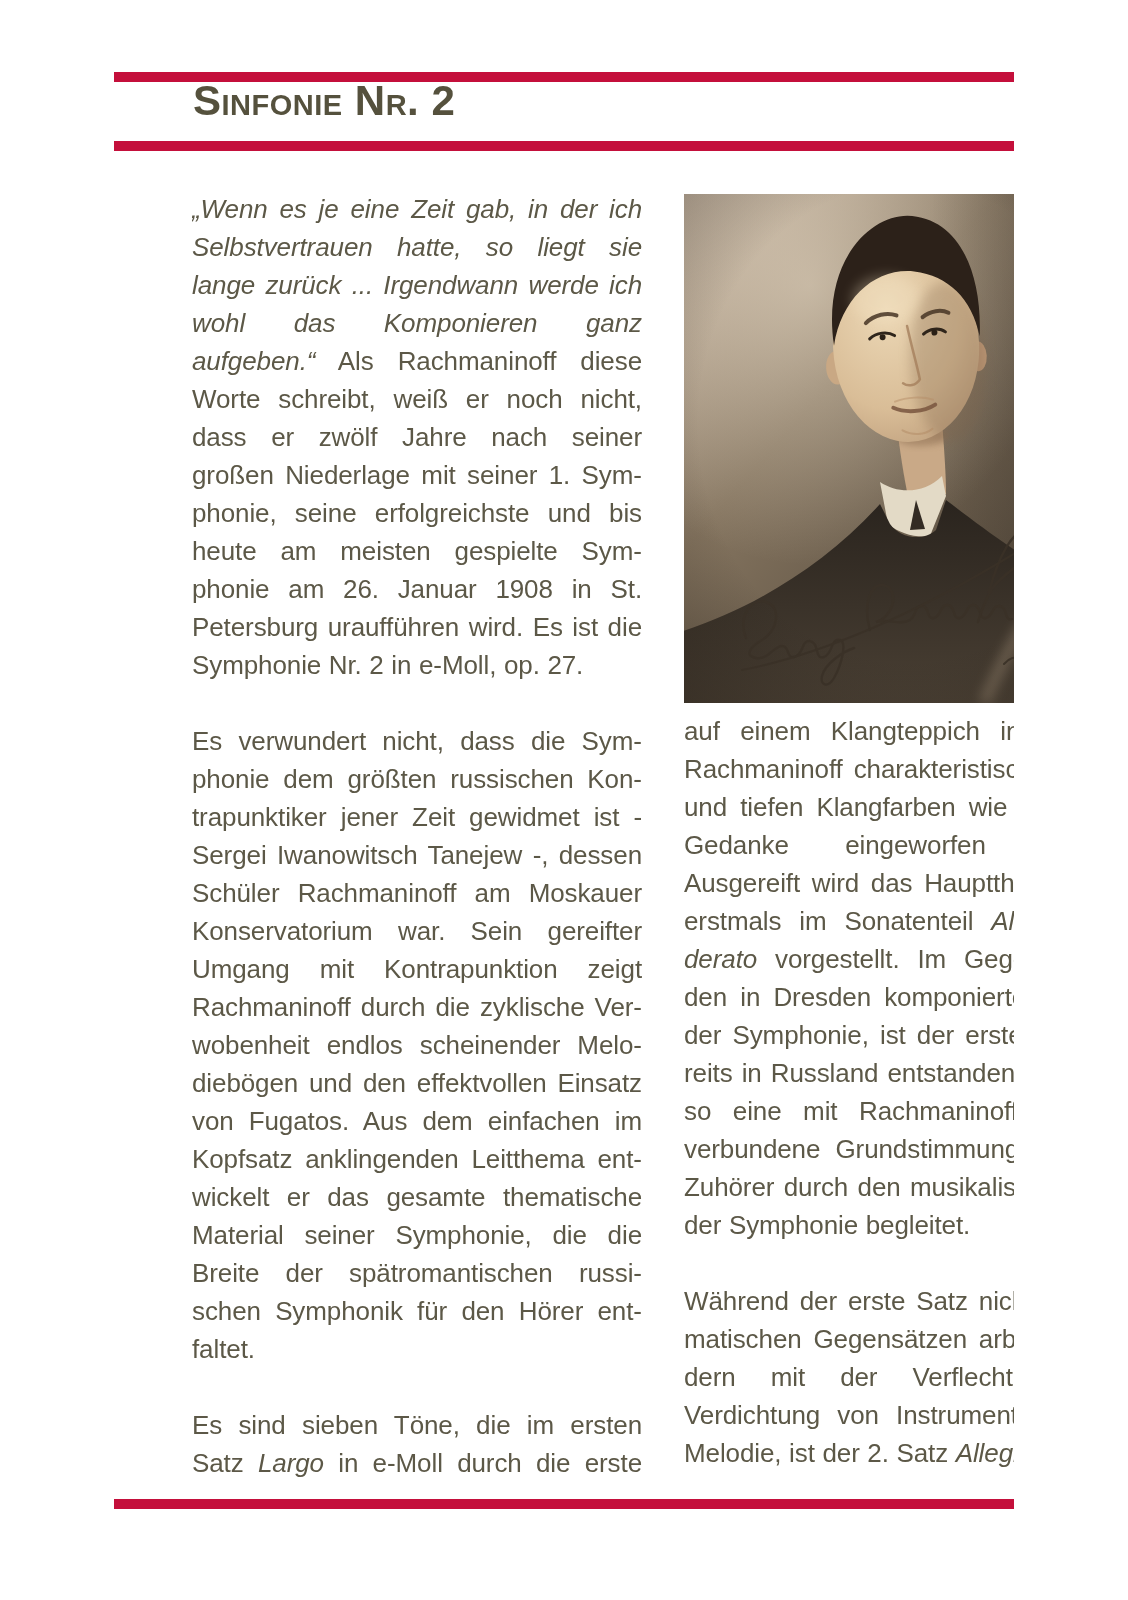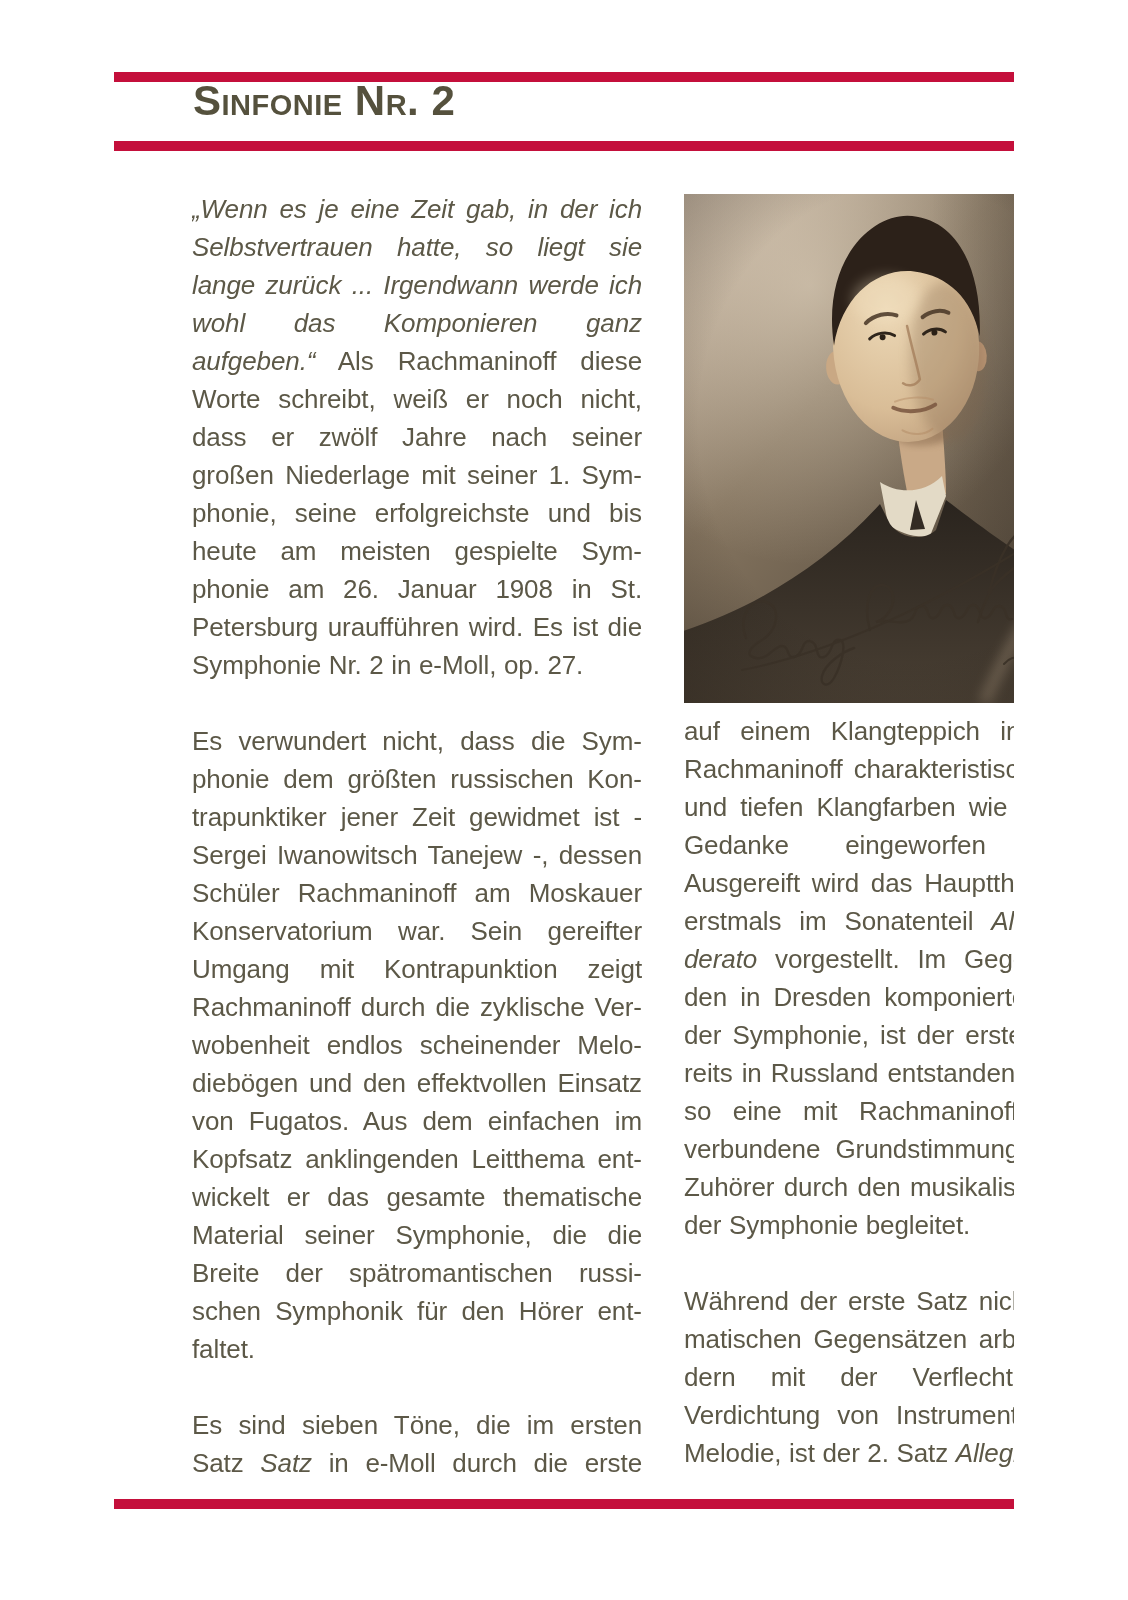--- a/index.html
+++ b/index.html
@@ -44,21 +44,21 @@
 
 <div class="page">
 
   <div class="rule" id="rule-top"></div>
   <h1 class="title">Sinfonie Nr. 2</h1>
   <div class="rule" id="rule-title-bottom"></div>
 
   <div class="col" id="col-left">
       <p><span class="it">„Wenn es je eine Zeit gab, in der ich Selbstvertrauen hatte, so liegt sie lange zurück ... Irgendwann werde ich wohl das Komponieren ganz aufgeben.“</span><span> Als Rachmaninoff diese Worte schreibt, weiß er noch nicht, dass er zwölf Jahre nach seiner großen Niederlage mit seiner 1. Sym­phonie, seine erfolg­reichste und bis heute am meisten ge­spielte Sym­phonie am 26. Januar 1908 in St. Petersburg uraufführen wird. Es ist die Sym­phonie Nr. 2 in e-Moll, op. 27.</span></p>
       <p><span>Es verwundert nicht, dass die Sym­phonie dem größten russischen Kon­trapunktiker jener Zeit gewidmet ist - Sergei Iwanowitsch Tanejew -, dessen Schüler Rachmaninoff am Moskauer Konservatorium war. Sein gereifter Umgang mit Kontrapunktion zeigt Rachmaninoff durch die zyklische Ver­wobenheit endlos scheinender Melo­diebögen und den effektvollen Einsatz von Fugatos. Aus dem einfachen im Kopfsatz anklingenden Leitthema ent­wickelt er das gesamte thematische Material seiner Sym­phonie, die die Breite der spätromantischen russi­schen Sym­phonik für den Hörer ent­faltet.</span></p>
-      <p><span>Es sind sieben Töne, die im ersten Satz </span><span class="it">Satz</span><span> in e-Moll durch die erste Violine</span></p>
+      <p><span>Es sind sieben Töne, die im ersten Satz </span><span class="it">Largo</span><span> in e-Moll durch die erste Violine</span></p>
     </div>
 
   <div class="col" id="col-right">
     <figure class="photo">
       <svg viewBox="0 0 450 509" width="450" height="509" preserveAspectRatio="none" role="img" aria-label="Sepia-Porträtfotografie des jungen Sergei Rachmaninoff mit handschriftlicher Signatur">
         <defs>
           <linearGradient id="pbg" x1="0" y1="0" x2="1" y2="1">
             <stop offset="0" stop-color="#c7b6a3"></stop>
             <stop offset="0.35" stop-color="#84745f"></stop>
             <stop offset="0.7" stop-color="#5d5142"></stop>

